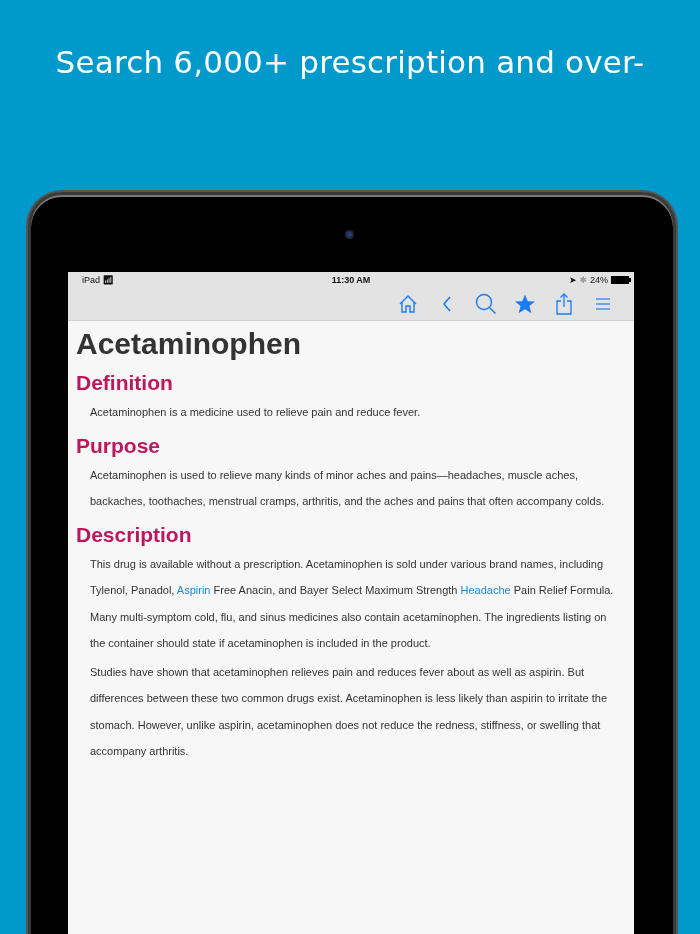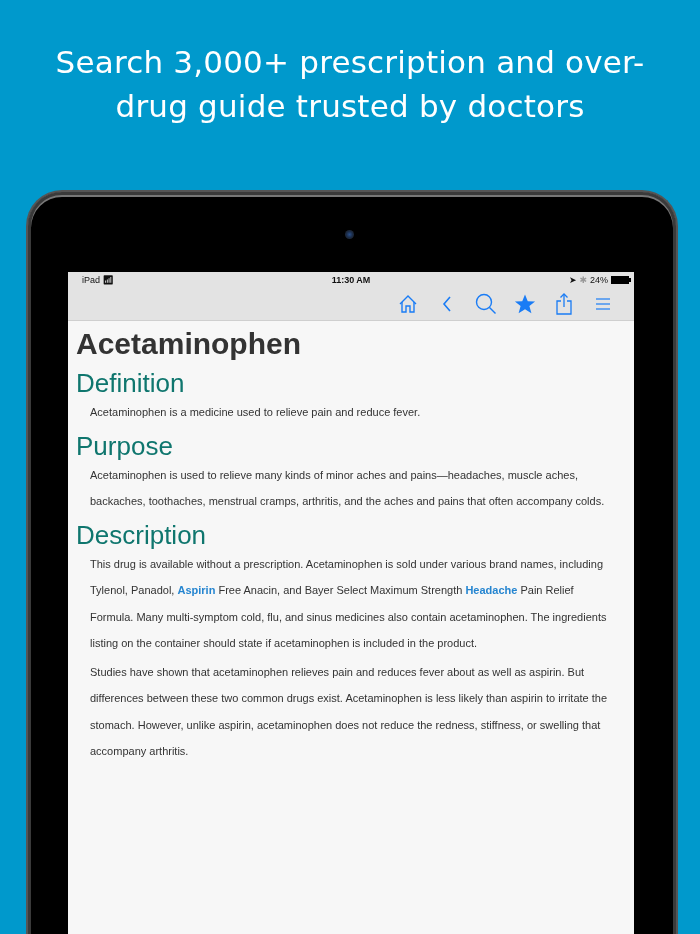--- a/index.html
+++ b/index.html
@@ -52,33 +52,32 @@
   }
   .tb-btn {
     width:39px; height:32px; display:flex; align-items:center; justify-content:center;
     color:#1a7cf5; cursor:pointer;
   }
   .content { padding:0 16px 0 8px; color:#333; }
   .title {
     font-size:30px; font-weight:bold; margin:4px 0 0 0; color:#333; line-height:38px;
   }
   .section-h {
-    font-size:26px; font-weight:normal; color:#0f766e; margin:6px 0 2px 0; line-height:28px;
+    font-size:21px; font-weight:bold; color:#be185d; margin:6px 0 2px 0; line-height:28px;
   }
   .para {
     font-size:11px; line-height:26.5px; color:#333; margin:0 0 2px 14px;
   }
-  .link { color:#2585d0; cursor:pointer;font-weight:bold; }
+  .link { color:#2585d0; cursor:pointer; }
 </style>
 </head>
 <body>
 
 <div class="headline">
-  <div>Search 3,000+ prescription and over-</div>
-  <div>drug guide trusted by doctors</div>
+  <div>Search 6,000+ prescription and over-</div>
 </div>
 
 <div class="device">
   <div class="camera"></div>
   <div class="screen">
     <div class="status-bar">
       <span class="status-left">
         <span>iPad</span>
         <span>📶︎</span>
       </span>

